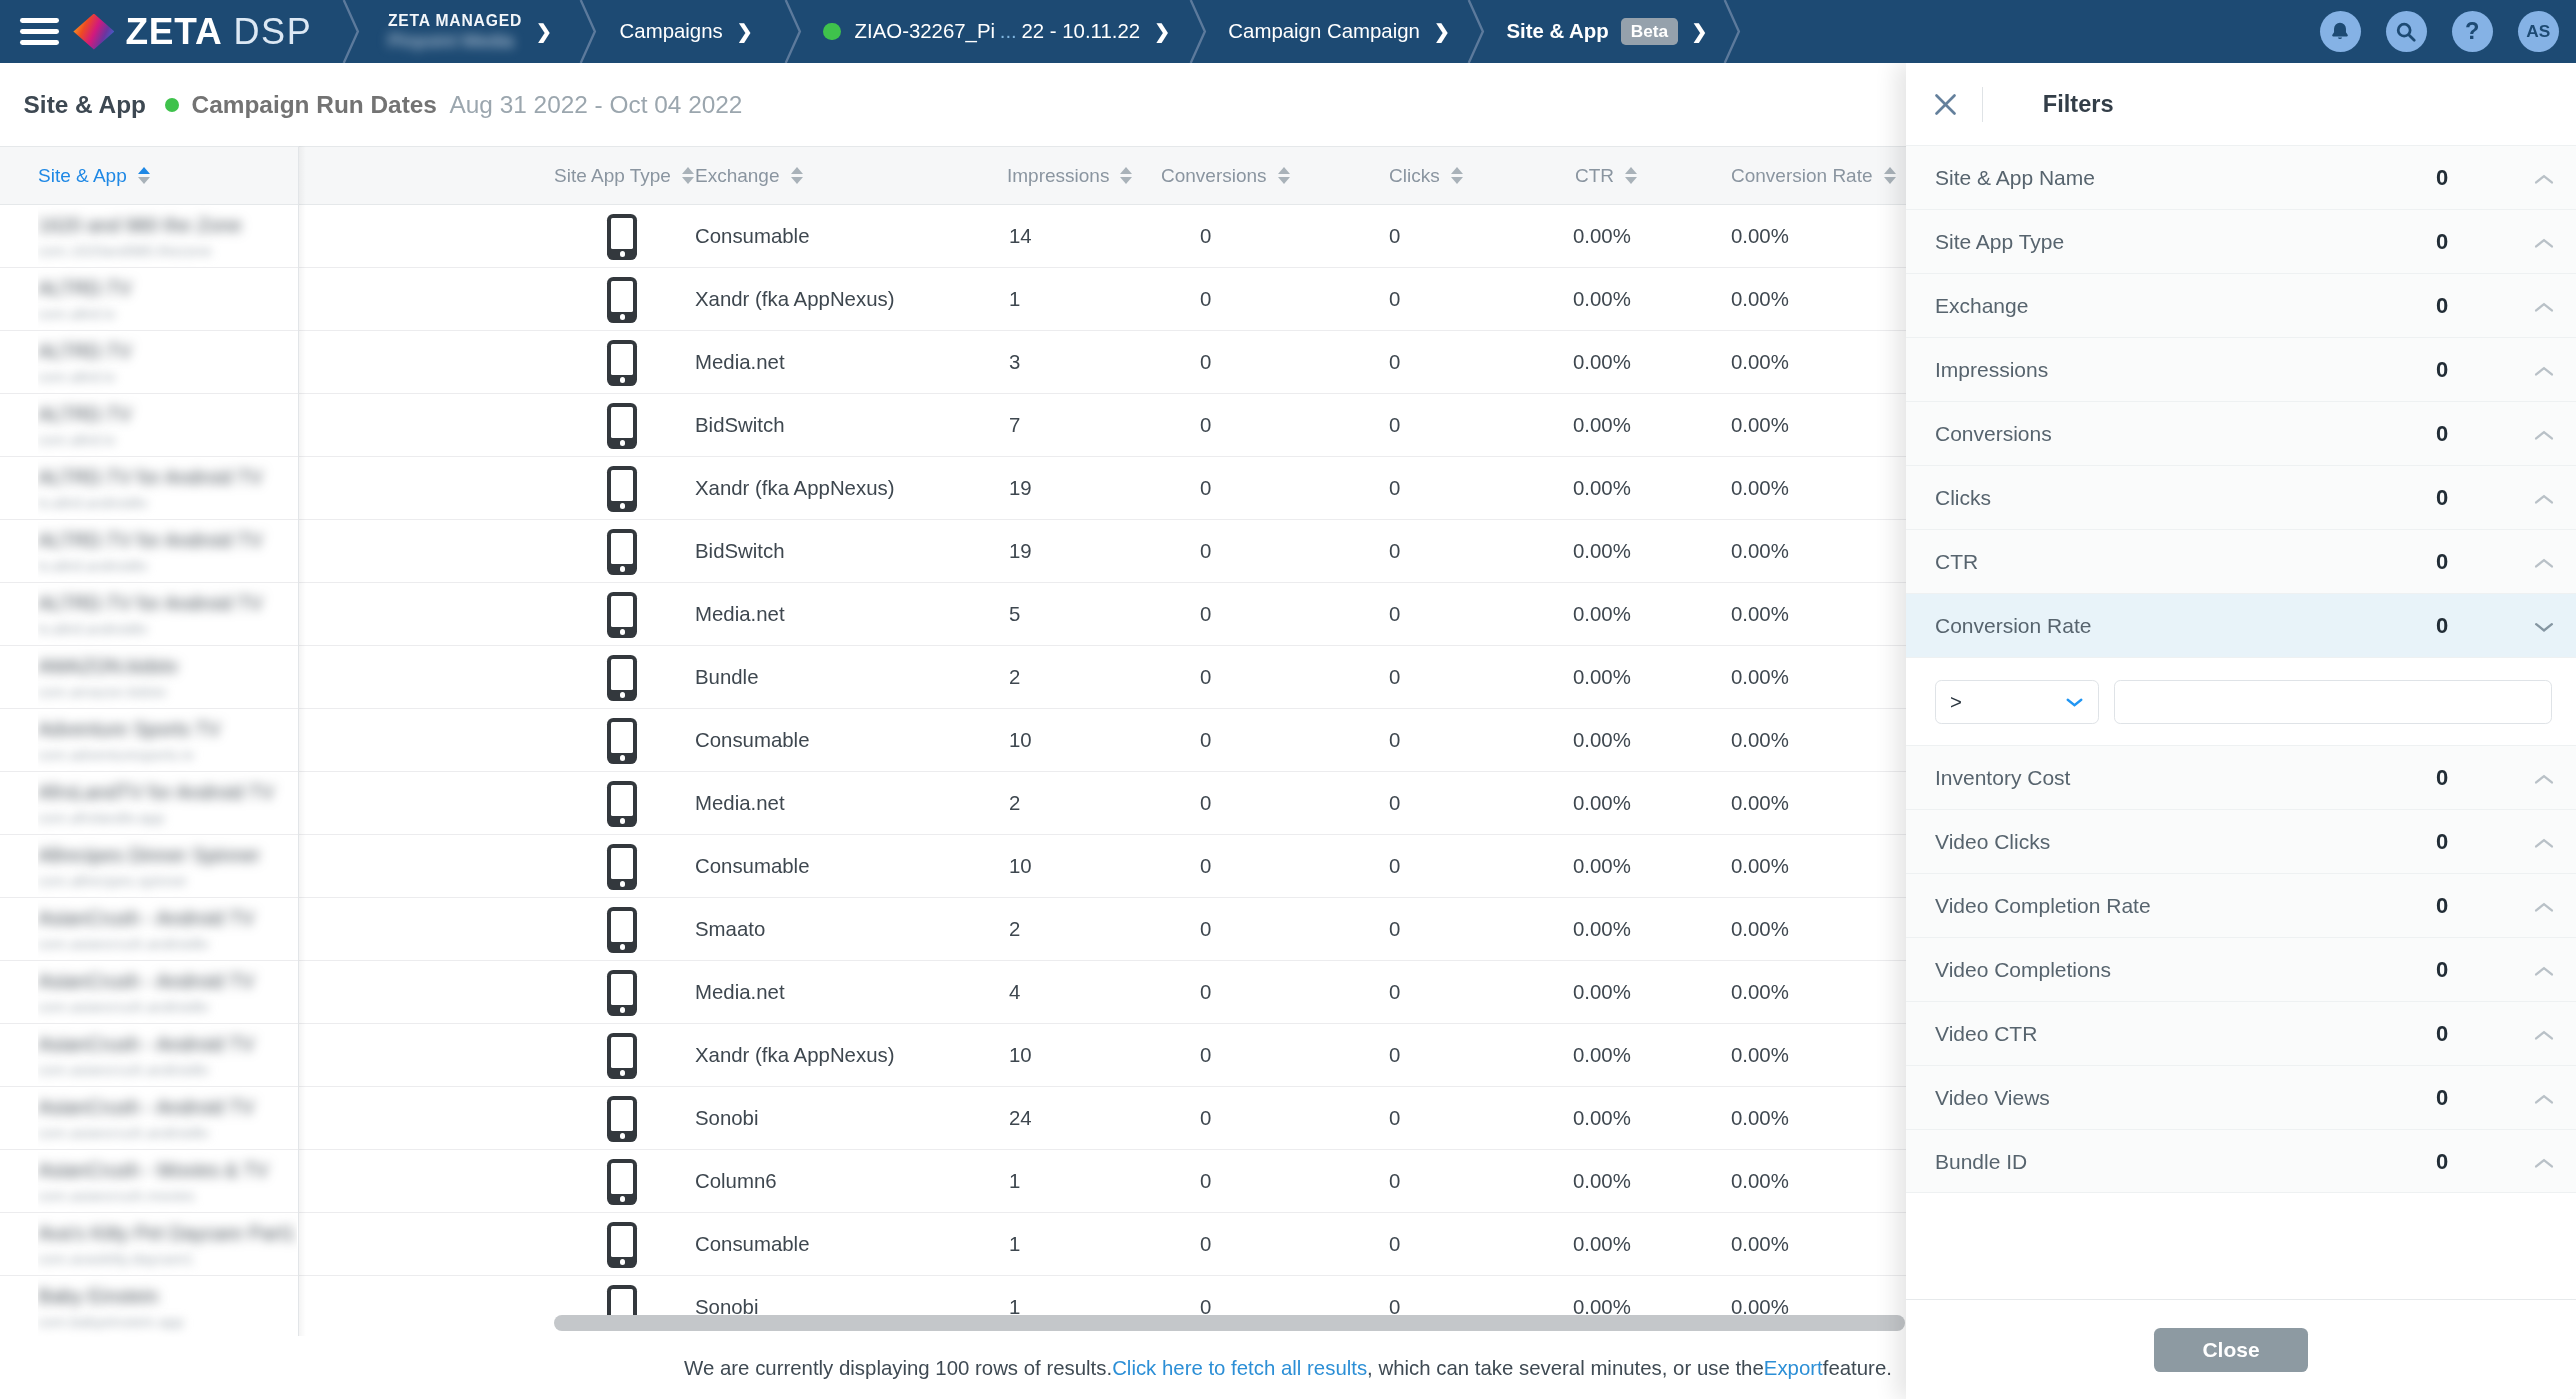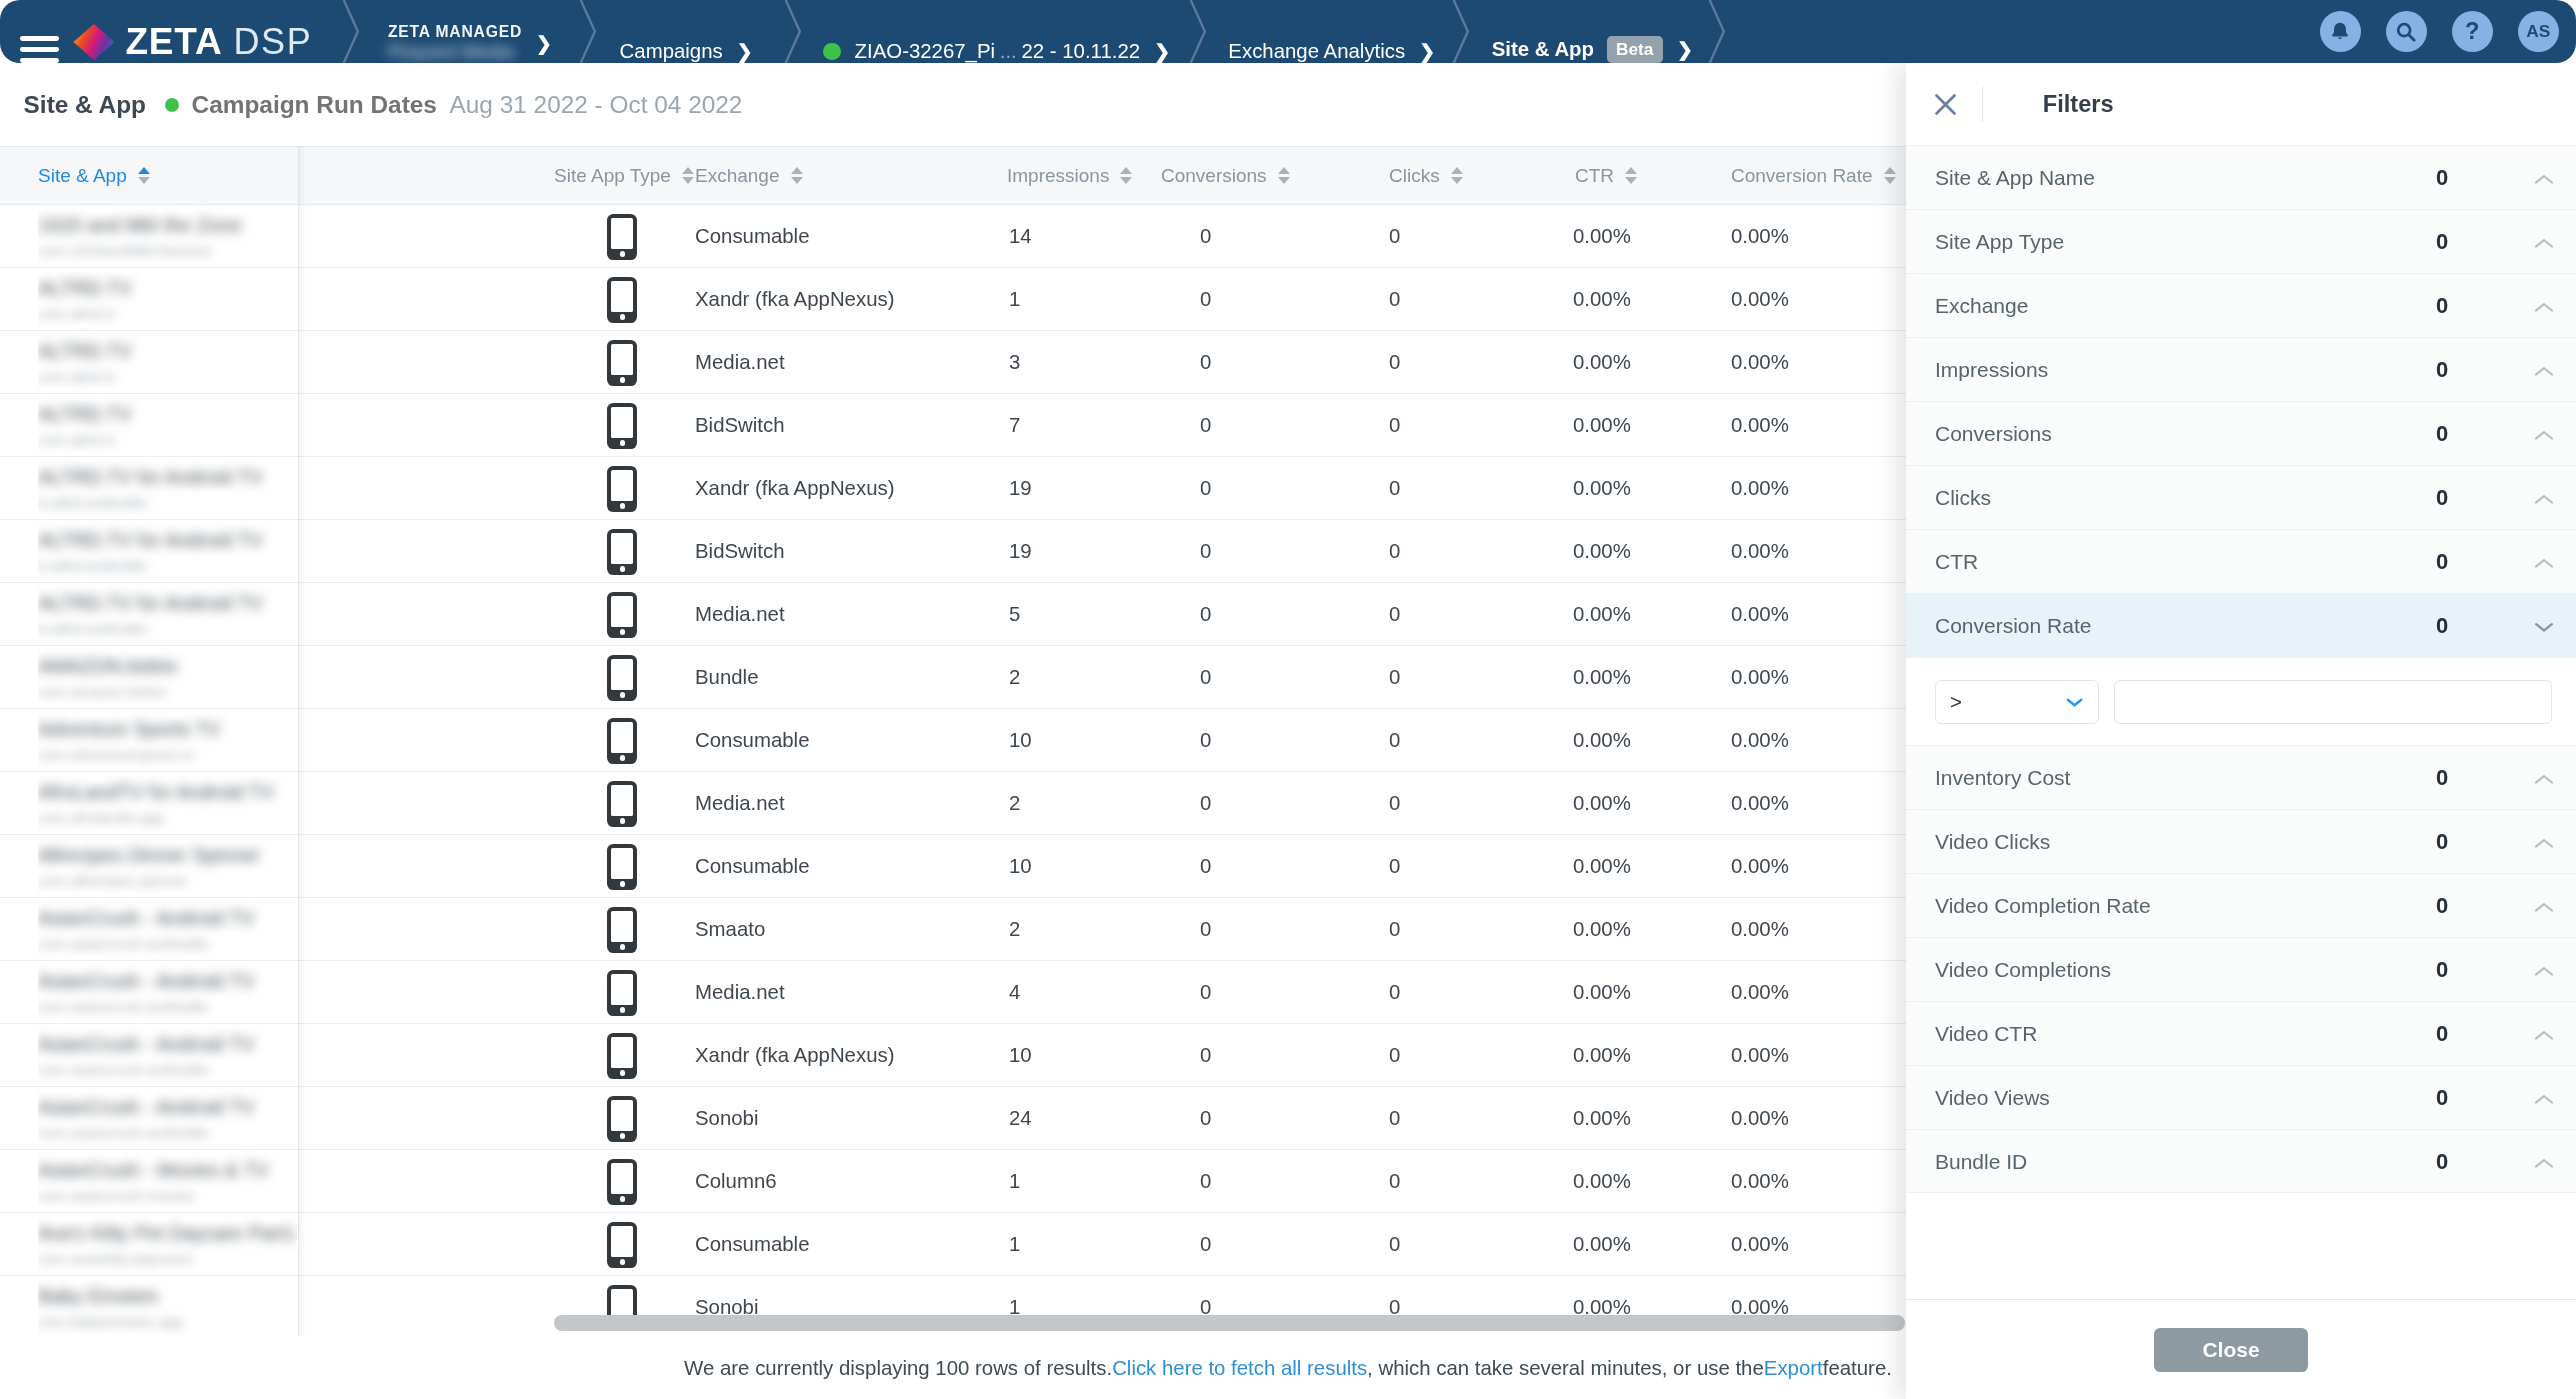--- a/index.html
+++ b/index.html
@@ -2,21 +2,21 @@
 <html style="--navbar: #1d4a73; --accent_blue: #1e88e5; --green: #3fc24c; --link: #2c8fd6; --highlight_row: #e8f3f9; --close_btn: #8d9aa2; --icon_circle: #85b2e5;font-size:12.6px"><head>
 <meta charset="utf-8">
 <style>
   * { margin:0; padding:0; box-sizing:border-box; }
   html,body { width:2576px; height:1400px; overflow:hidden; background:#fff;
     font-family:"Liberation Sans", sans-serif; }
   .stage { position:relative; width:2576px; height:1400px; }
 
   
   .navbar { position:absolute; left:0; top:0; width:100%; height:63px;
-    background:var(--navbar); display:flex; align-items:flex-end; z-index:100;border-radius:20px; }
+    background:var(--navbar); display:flex; align-items:center; z-index:100; }
   .hamburger { width:39px; height:27px; margin-left:20.4px; display:flex;
     flex-direction:column; justify-content:space-between; cursor:pointer; }
   .hamburger span { display:block; width:39px; height:4.7px; background:#fff; border-radius:2.4px; }
   .brand { display:flex; align-items:center; margin-left:14px; }
   .diamond { width:41px; height:36px; margin-right:11px;
     background:linear-gradient(115deg,#f6a623 8%,#ee4a23 30%,#d1197e 52%,#6b35a0 72%,#2f6fd8 94%);
     clip-path:polygon(50% 0, 100% 50%, 50% 100%, 0 50%); }
   .brand-zeta { color:#fff; font-size:37px; font-weight:bold; letter-spacing:0.8px; }
   .brand-dsp { color:#dce8f4; font-size:36px; font-weight:300; margin-left:11px; letter-spacing:1.6px; }
 
@@ -158,21 +158,21 @@
       <span class="ellipsis-trunc">...</span>
       <span>22 - 10.11.22</span>
       <span class="chev">❯</span>
     </div>
 
     <svg class="bc-sep" viewBox="0 0 30 80" style="margin-left:15.7px;">
         <polyline points="6,0 24,40 6,80" fill="none" stroke="#5c7a9c" stroke-width="3"></polyline>
       </svg>
 
     <div class="crumb" style="margin-left:19px;">
-      <span>Exchange Analytics</span>
+      <span>Campaign Campaign</span>
       <span class="chev">❯</span>
     </div>
 
     <svg class="bc-sep" viewBox="0 0 30 80" style="margin-left:14px;">
         <polyline points="6,0 24,40 6,80" fill="none" stroke="#5c7a9c" stroke-width="3"></polyline>
       </svg>
 
     <div class="crumb crumb-bold" style="margin-left:19px;">
       <span>Site &amp; App</span>
       <span class="beta-badge">Beta</span>

